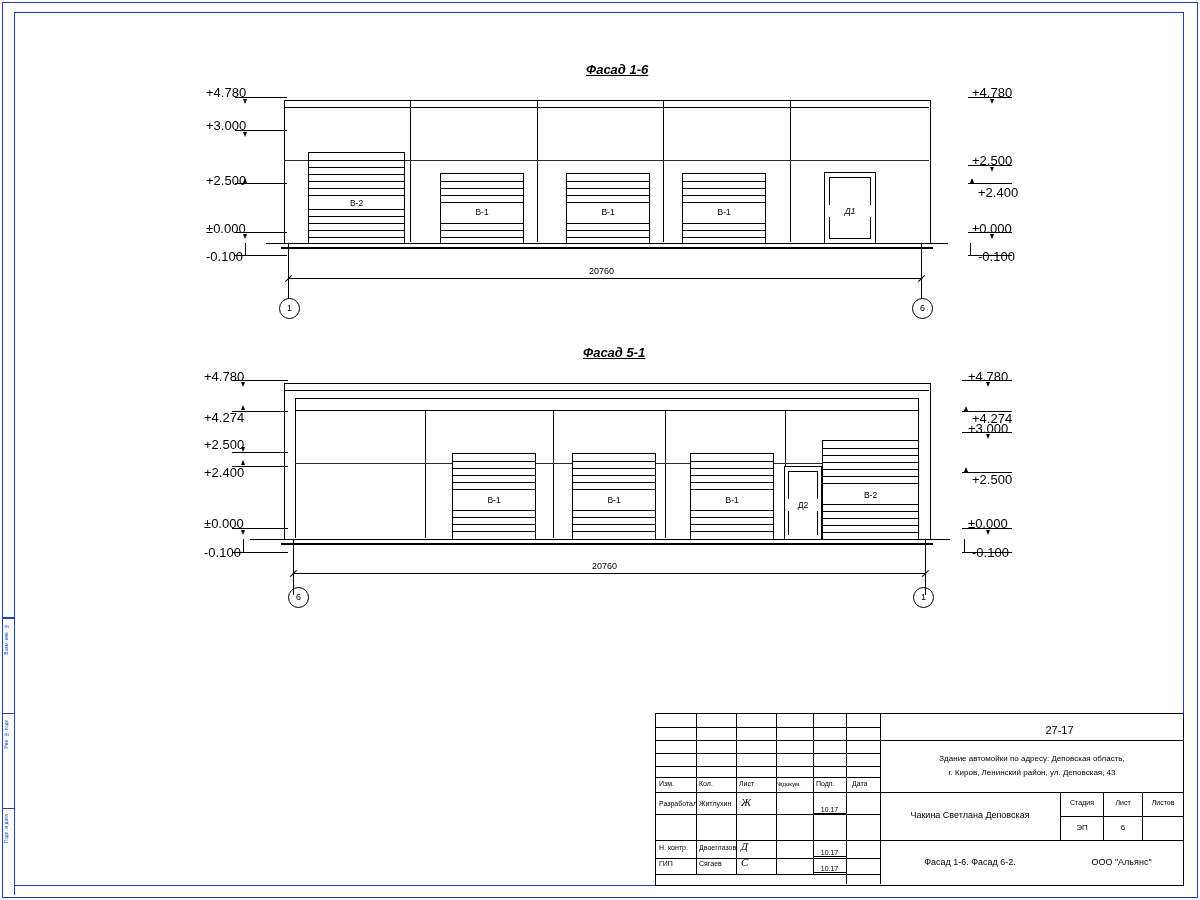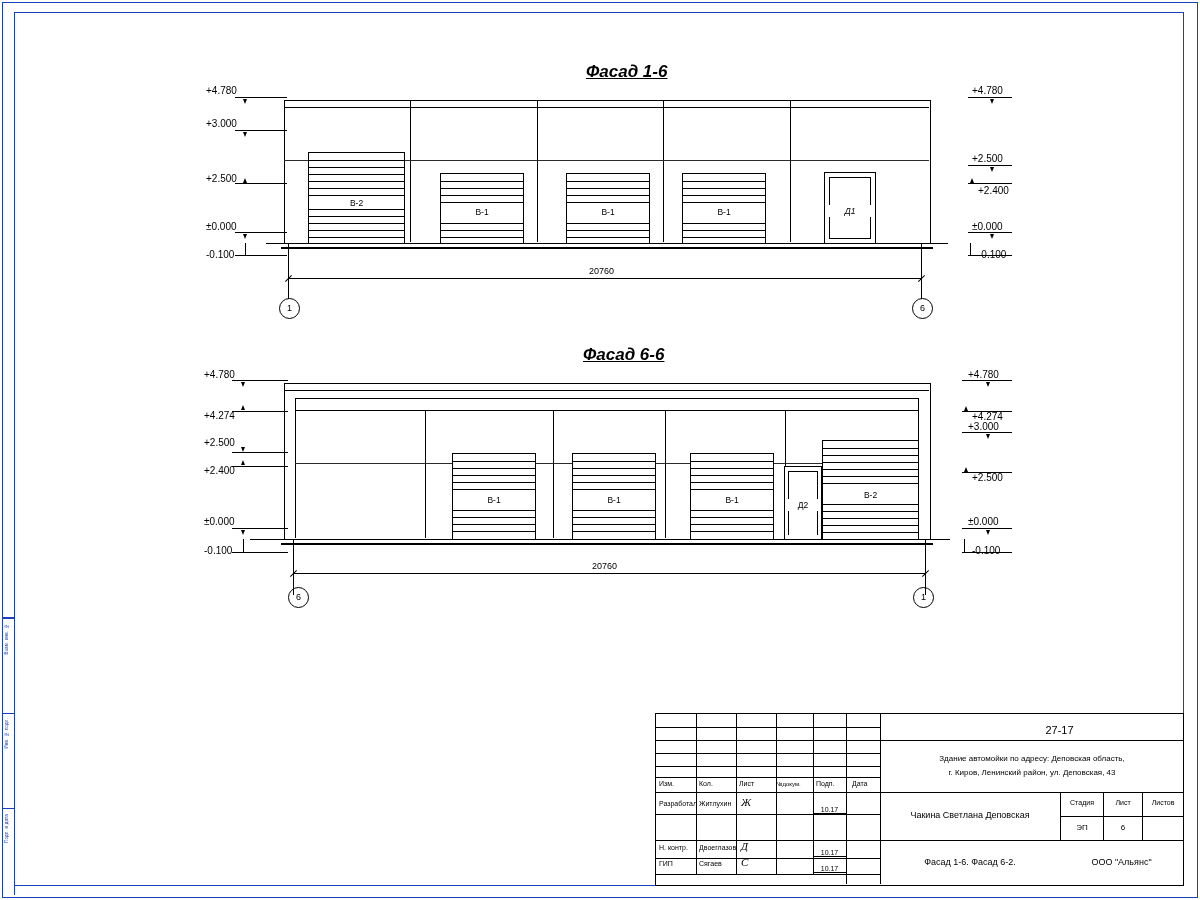--- a/index.html
+++ b/index.html
@@ -36,25 +36,25 @@
     letter-spacing:0.2px;
     white-space:nowrap;
   }
 
   
   .ln { position:absolute; background:#000; }
   .h { height:1px; }
   .v { width:1px; }
   .thin { background:#2b2b2b; }
   .title-el {
-    position:absolute; font-size:17px; font-style:italic; font-weight:bold;
+    position:absolute; font-size:13px; font-style:italic; font-weight:bold;
     text-decoration:underline; white-space:nowrap;
   }
   .mark {
-    position:absolute; font-size:10px; white-space:nowrap;
+    position:absolute; font-size:13px; white-space:nowrap;
   }
   .arrow-d, .arrow-u {
     position:absolute; width:0; height:0;
   }
   .arrow-d { border-left:2.5px solid transparent; border-right:2.5px solid transparent; border-top:5px solid #000; }
   .arrow-u { border-left:2.5px solid transparent; border-right:2.5px solid transparent; border-bottom:5px solid #000; }
   .circ {
     position:absolute; width:19px; height:19px; border:1px solid #000;
     border-radius:50%; font-size:9px; text-align:center; line-height:19px;
   }
@@ -217,21 +217,21 @@
 
   <div class="ln v" style="left:288px; top:243px; height:56px;"></div>
   <div class="ln v" style="left:921px; top:243px; height:56px;"></div>
   <div class="ln h" style="left:288px; top:278px; width:634px;"></div>
   <div class="tick" style="left:288px; top:274px;"></div>
   <div class="tick" style="left:921px; top:274px;"></div>
   <div class="dimtxt" style="left:589px; top:266px;">20760</div>
   <div class="circ" style="left:279px; top:298px;">1</div>
   <div class="circ" style="left:912px; top:298px;">6</div>
 
-  <div class="title-el" style="left:583px; top:345px;">Фасад 6-6</div>
+  <div class="title-el" style="left:583px; top:345px;">Фасад 5-1</div>
 
   <div class="wall" style="left:284px; top:383px; width:645px; height:155px;"></div>
   <div class="ln h" style="left:284px; top:390px; width:645px;"></div>
   <div class="ln h" style="left:295px; top:398px; width:623px;"></div>
   <div class="ln h" style="left:295px; top:410px; width:623px;"></div>
   <div class="ln v" style="left:295px; top:398px; height:140px;"></div>
   <div class="ln v" style="left:918px; top:398px; height:140px;"></div>
   <div class="ln v" style="left:425px; top:410px; height:128px;"></div>
   <div class="ln v" style="left:553px; top:410px; height:128px;"></div>
   <div class="ln v" style="left:665px; top:410px; height:128px;"></div>

